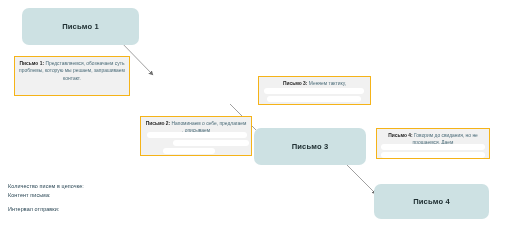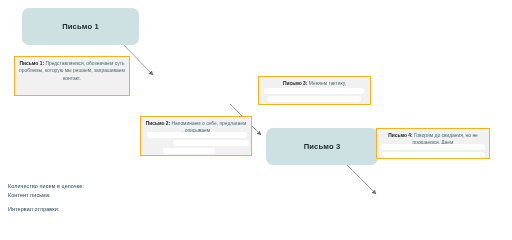--- a/index.html
+++ b/index.html
@@ -105,24 +105,27 @@
       </marker>
     </defs>
     <line x1="2" y1="2" x2="32" y2="32" stroke="#a0a0a0" stroke-width="1" marker-end="url(#ah3)"></line>
   </svg>
 
   <div class="node" style="left:22px; top:8px; width:117px; height:37px;">
     <span>Письмо 1</span>
   </div>
 
 
-  <div class="node" style="left:254px; top:128px; width:112px; height:37px;margin-left:12px;">
+  <div class="node" style="left:254px; top:128px; width:112px; height:37px;">
     <span>Письмо 3</span>
   </div>
 
+  <div class="node" style="left:374px; top:184px; width:115px; height:35px;">
+    <span>Письмо 4</span>
+  </div>
 
   <div class="note" style="left:14px; top:56px; width:116px; height:40px;">
     <span class="lead">Письмо 1:</span><span> Представляемся, обозначаем суть проблемы, которую мы решаем, запрашиваем контакт.</span>
   </div>
 
   <div class="note" style="left:140px; top:116px; width:112px; height:40px;">
     <span class="lead">Письмо 2:</span><span> Напоминаем о себе, предлагаем                 , описываем                       </span>
     <div class="redact" style="left:6px; top:15px; width:100px; height:6px;"></div>
     <div class="redact" style="left:32px; top:23px; width:76px; height:6px;"></div>
     <div class="redact" style="left:22px; top:31px; width:52px; height:6px;"></div>

